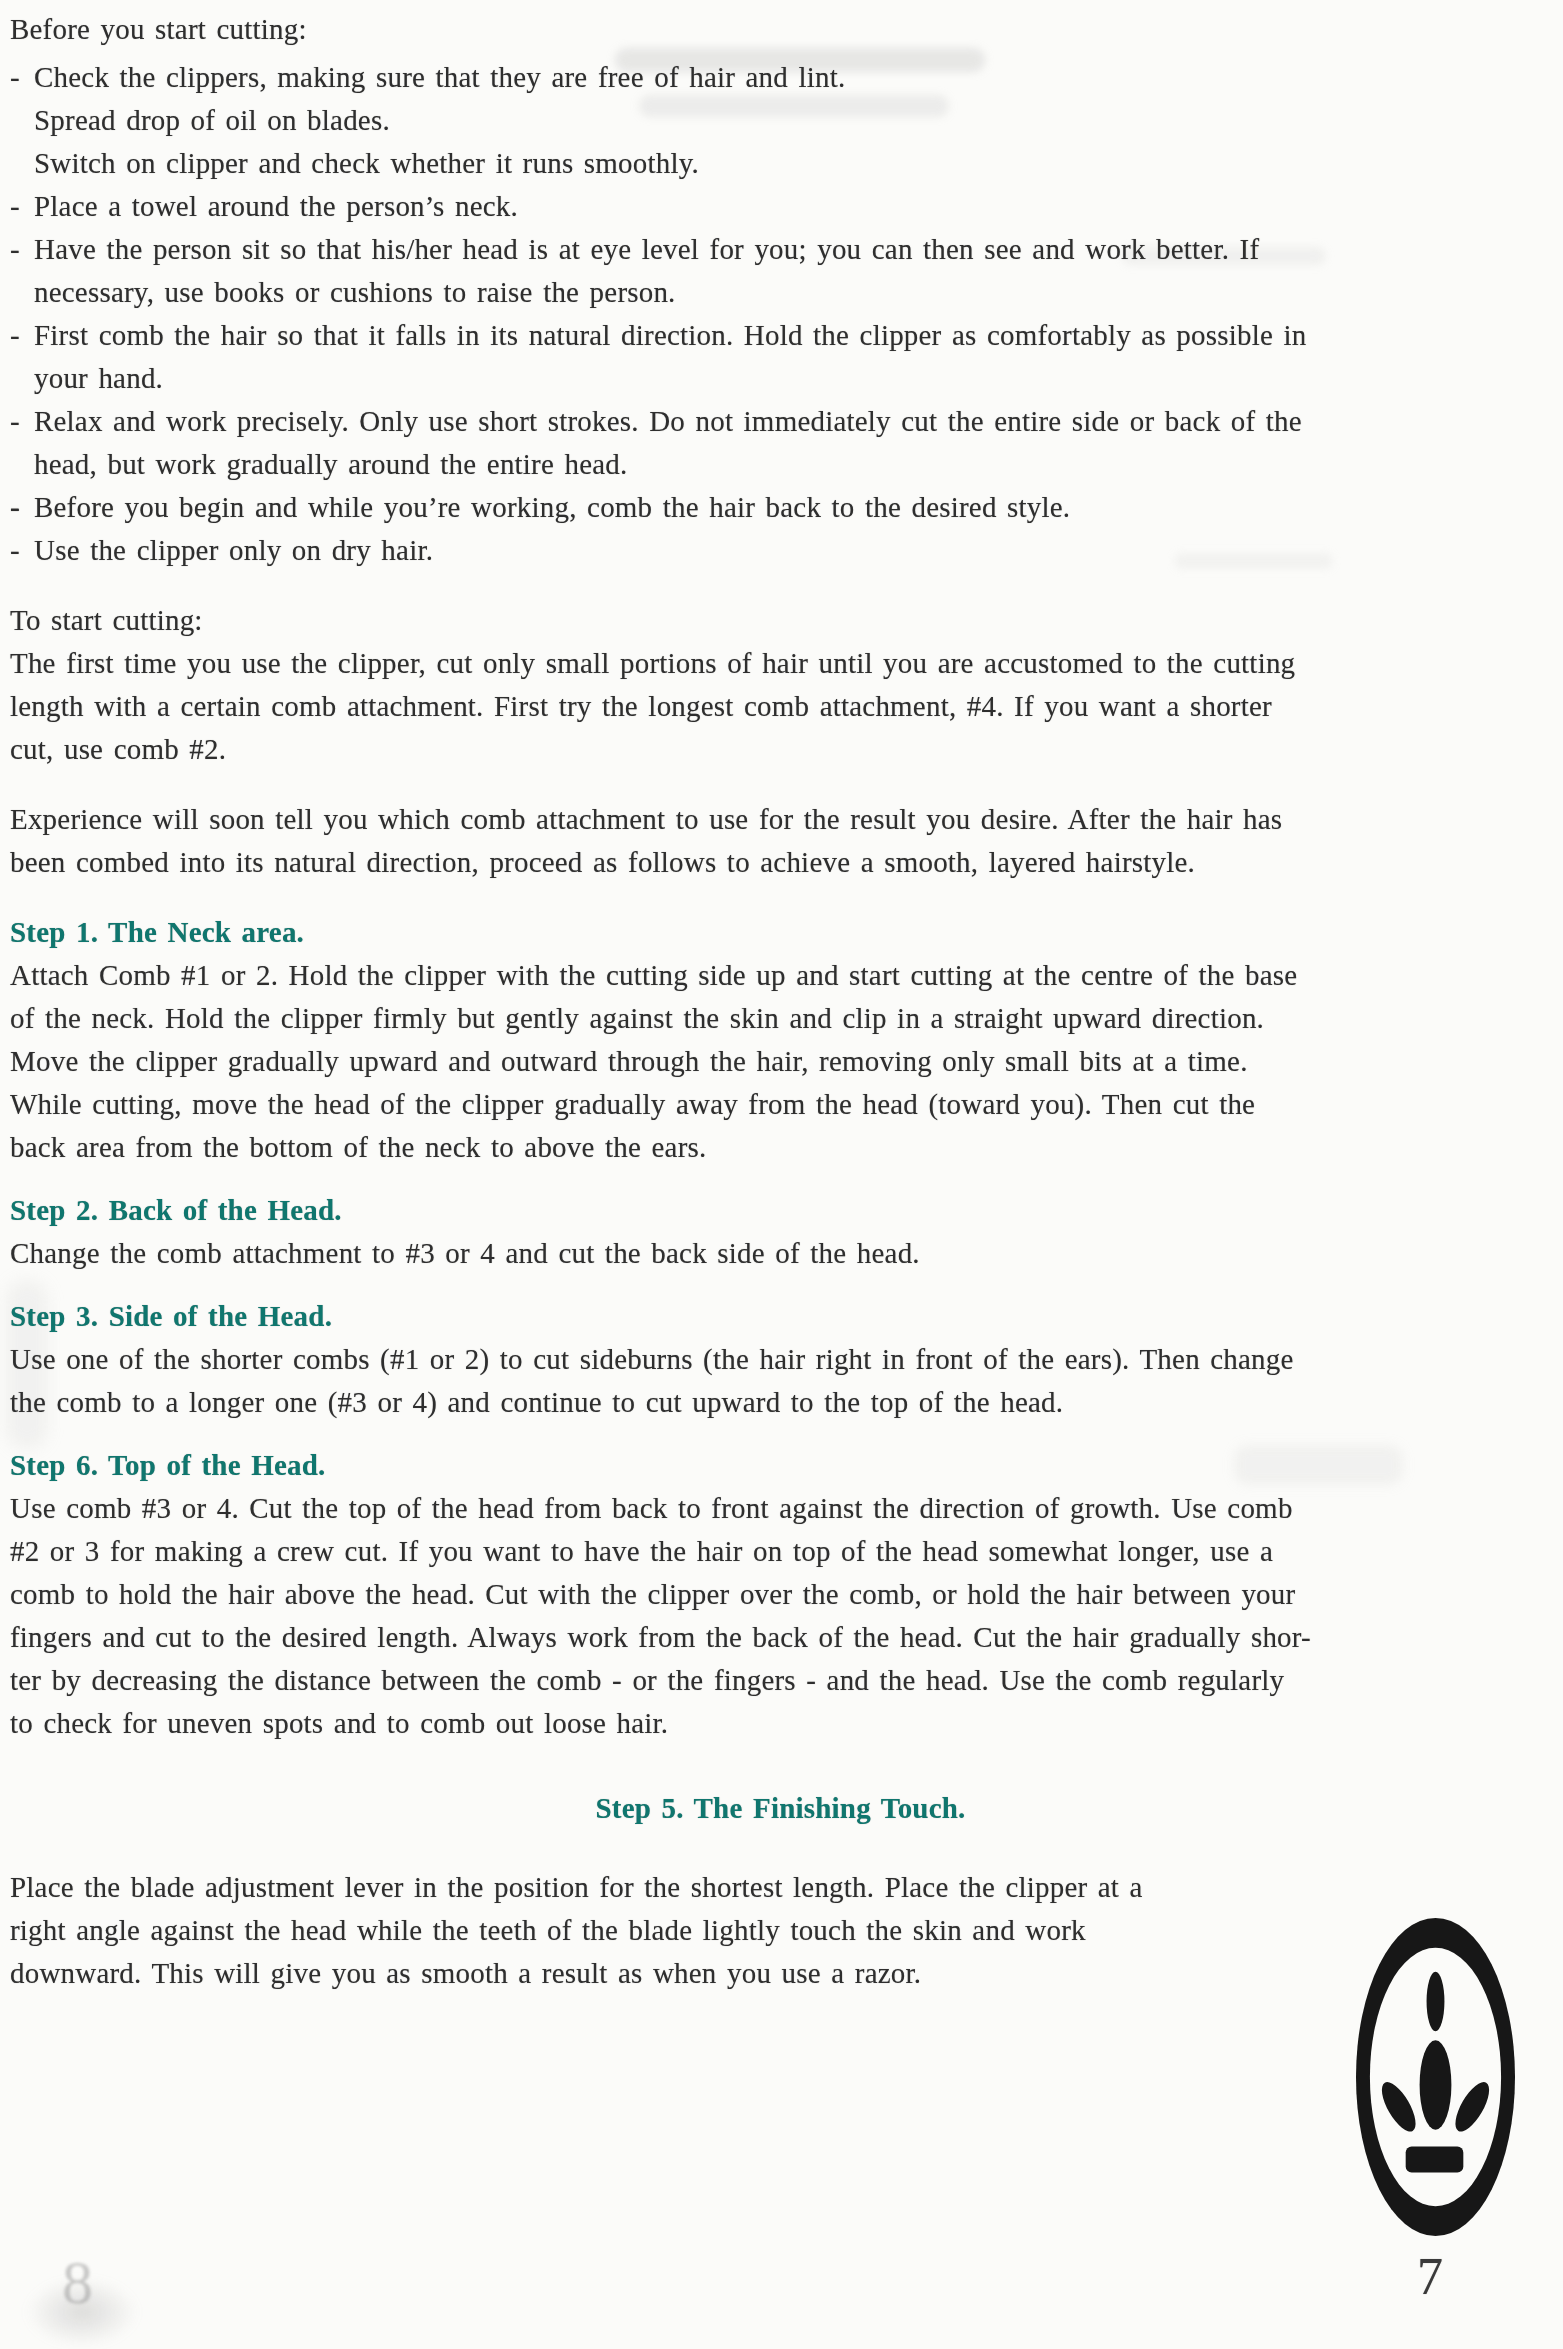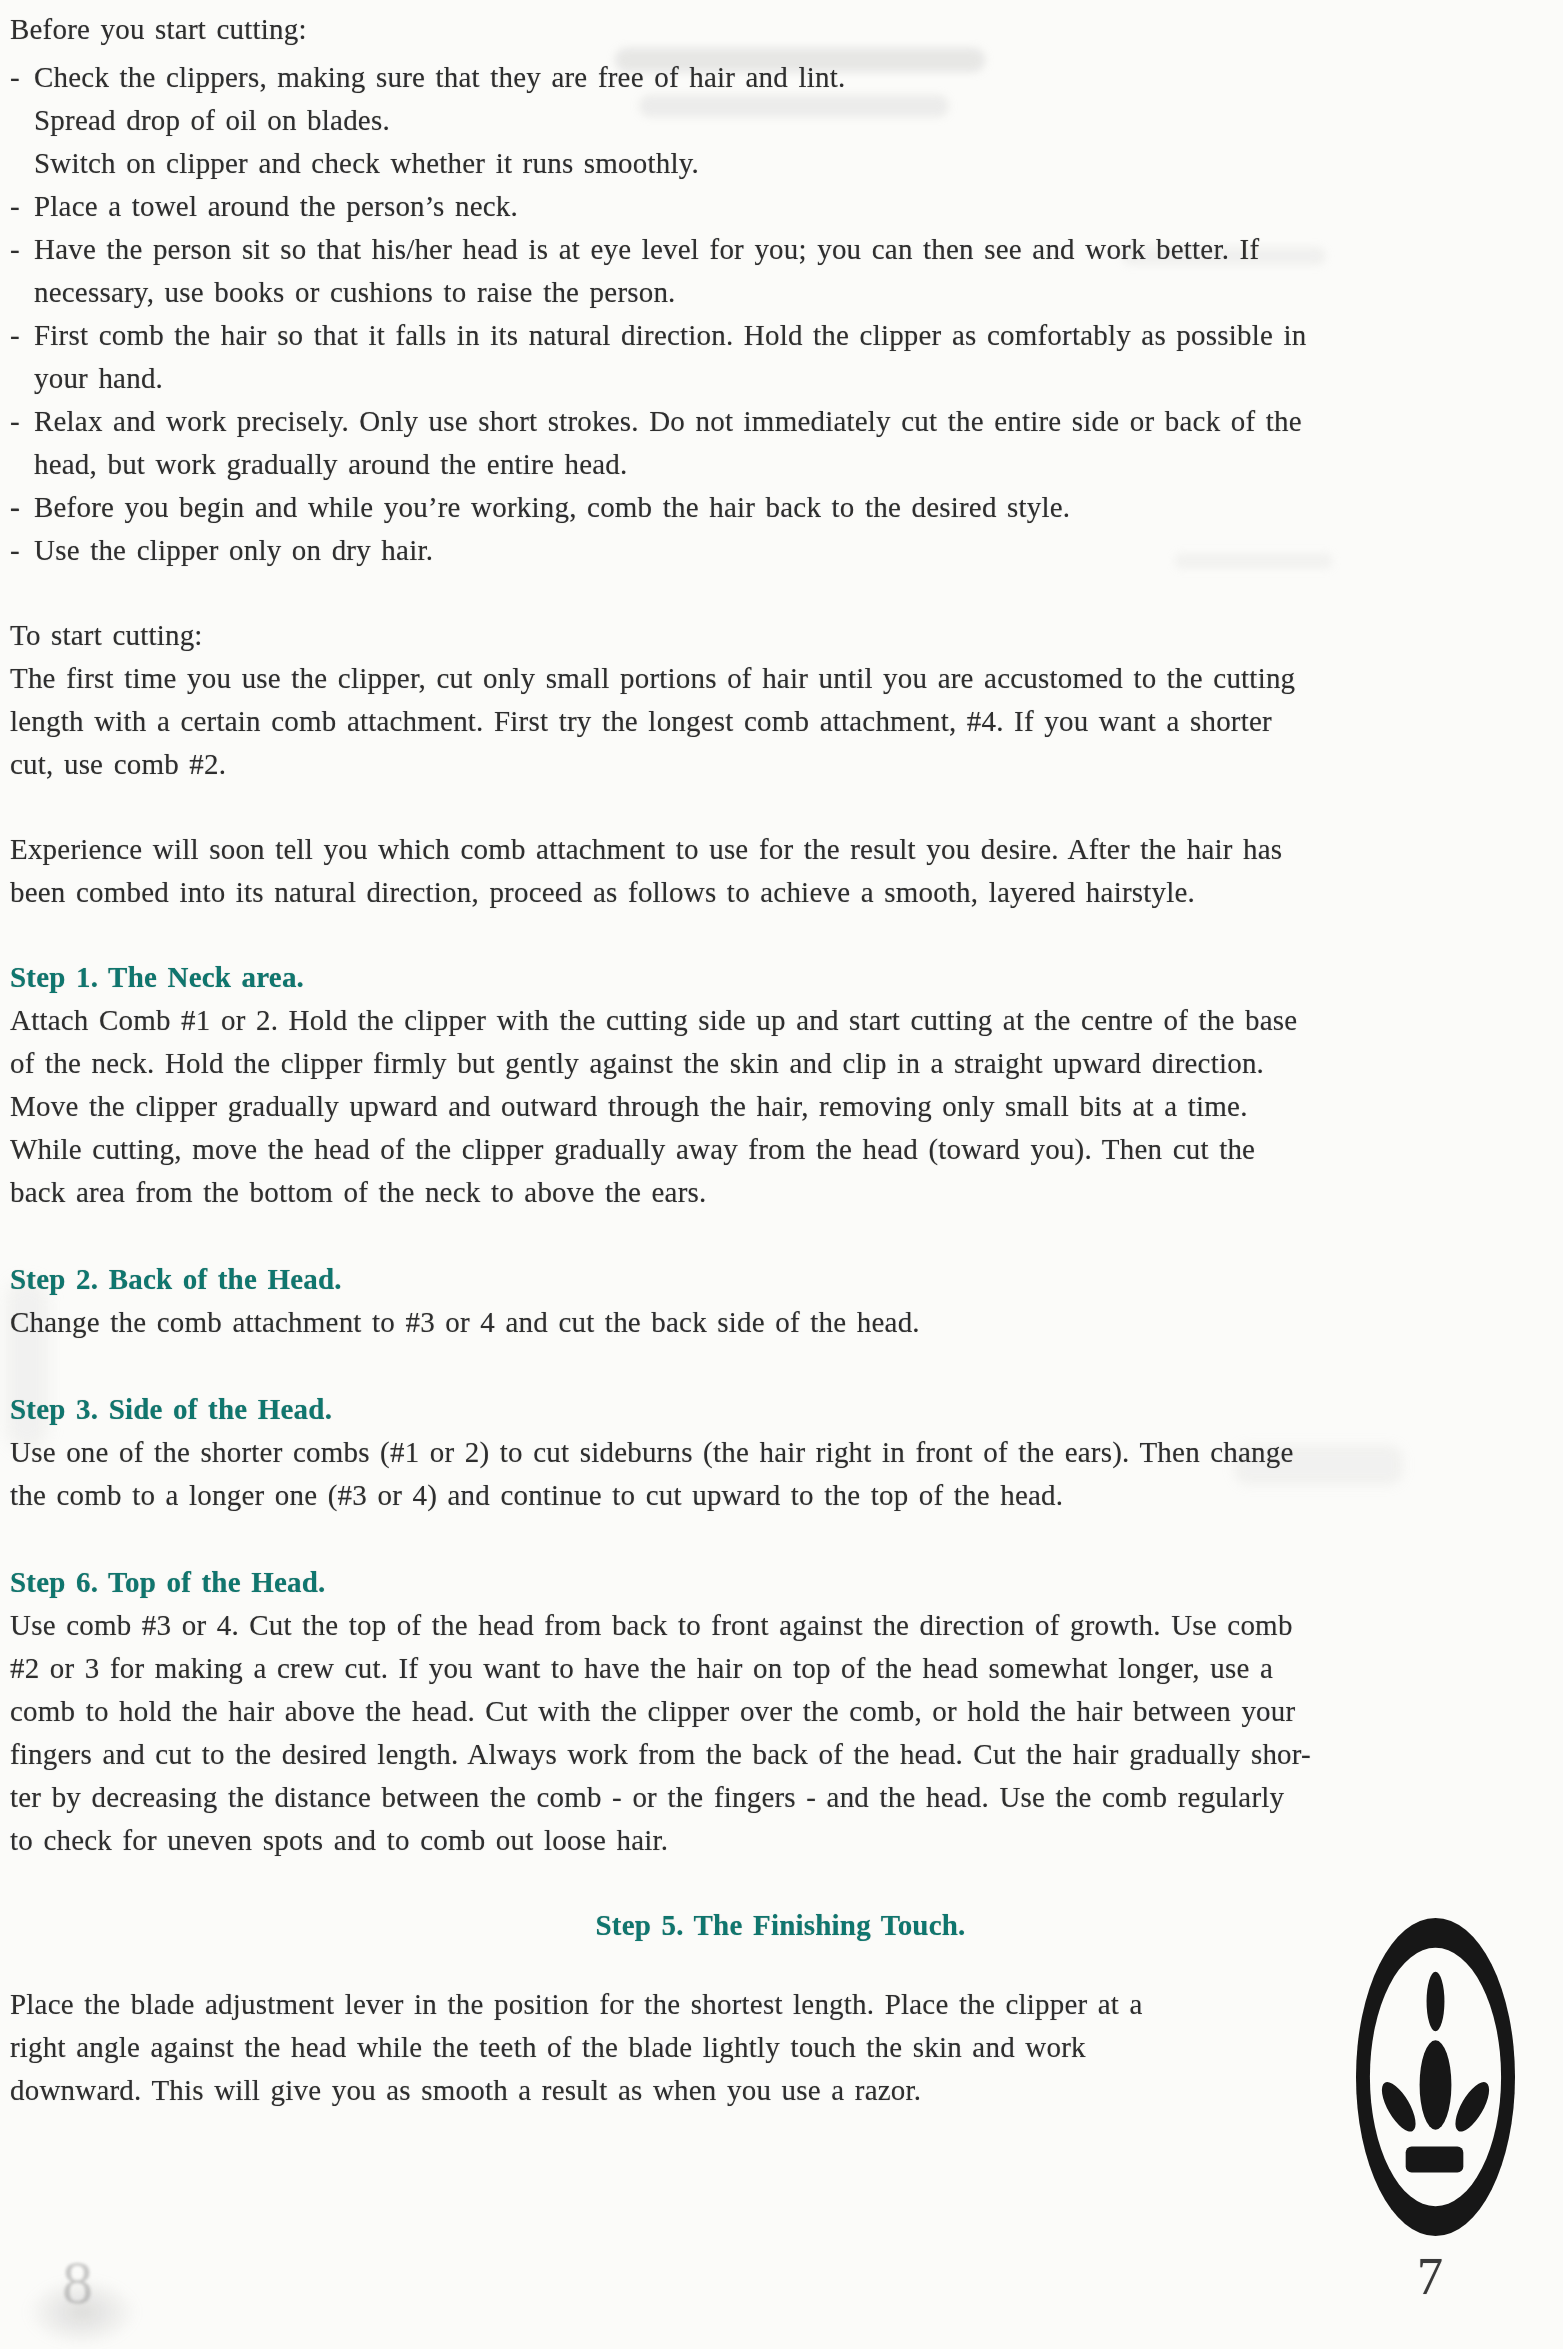--- a/index.html
+++ b/index.html
@@ -35,22 +35,22 @@
     position:relative;
     padding-left:24px;
     font-size:29px;line-height:43px;
     word-spacing:3px;letter-spacing:0.2px;
     text-shadow:0 0 1px rgba(70,70,70,0.45);
   }
   .bullet .dash{
     position:absolute;left:0;top:0;
   }
   .btxt{white-space:pre-line;}
-  .sec-gap-lg{margin-top:42px;}
-  .sec-gap-md{margin-top:44px;}
+  .sec-gap-lg{margin-top:27px;}
+  .sec-gap-md{margin-top:20px;}
   .sec-gap-s{margin-top:42px;text-align:center;}
   .sec-gap-xs{margin-top:36px;}
 
   .logo{
     position:absolute;left:1353px;top:1916px;
     width:165px;height:322px;z-index:3;
   }
   .pagenum{
     position:absolute;left:1417px;top:2247px;
     font-size:52px;line-height:60px;

